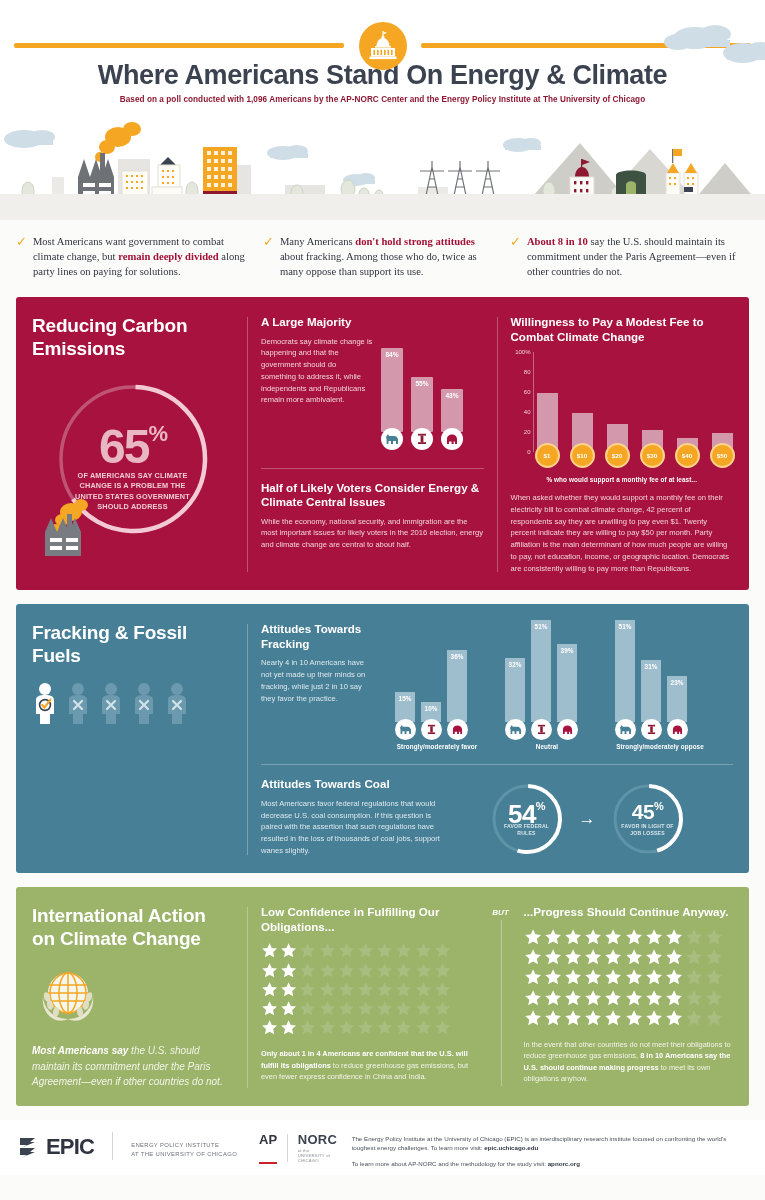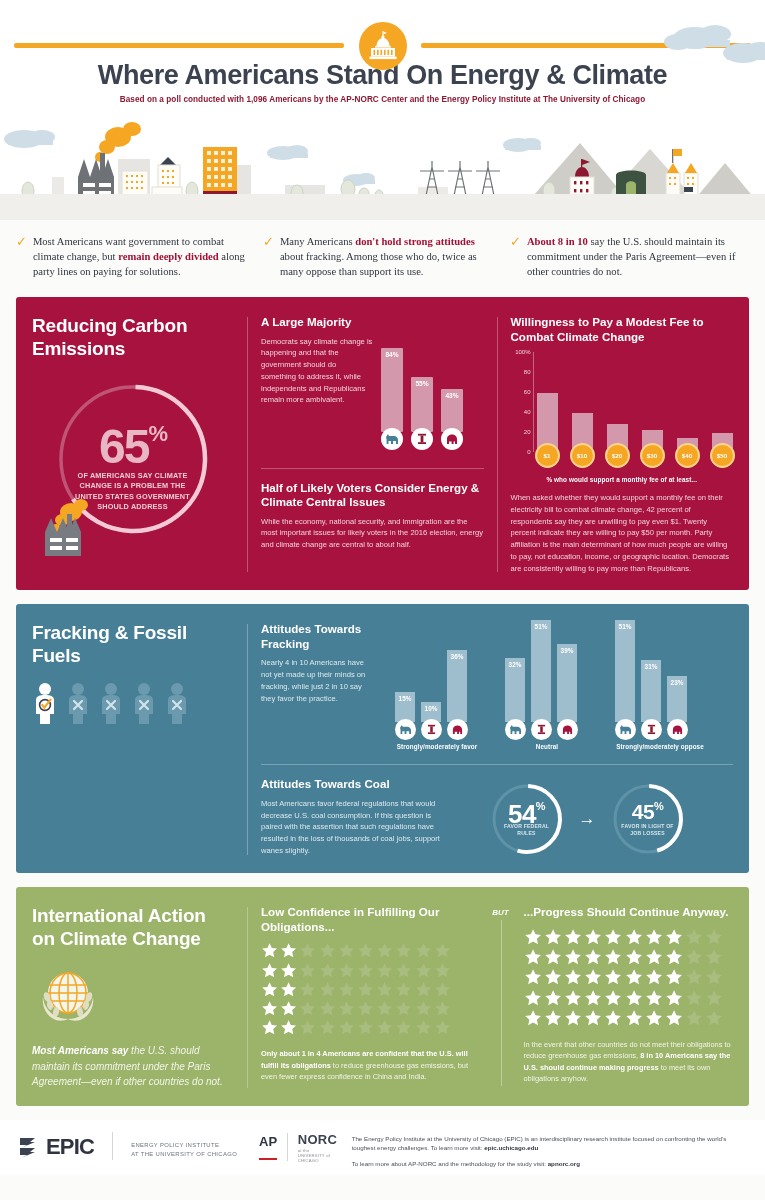--- a/index.html
+++ b/index.html
@@ -129,21 +129,21 @@
   .stars-grid.wide { max-width:200px; }
   .star { width:100%; aspect-ratio:1/1; }
   .but-lbl { font-size:8px; font-style:italic; font-weight:bold; color:#ffffff; }
 
   
   .footer { display:flex; align-items:flex-start; padding:12px 18px 0 18px; background:#ffffff; gap:0;}
   .epic-logo { display:flex; align-items:flex-end; gap:8px; flex:0 0 auto; }
   .epic-word { font-size:22px; font-weight:bold; color:#2f3440; letter-spacing:-0.8px; }
   .epic-sub { font-size:5.9px; color:#6c727c; line-height:1.55; letter-spacing:0.35px;}
   .logo-div { width:1px; height:28px; background:#d6d6d2; margin:0 10px; }
-  .ap-logo { font-size:13px; font-weight:bold; color:#2f3440; border-bottom:2.5px solid #cc2027; padding-bottom:9px;}
+  .ap-logo { font-size:13px; font-weight:bold; color:#2f3440; border-bottom:2.5px solid #cc2027; padding-bottom:15px;}
   .norc-logo { font-size:13px; font-weight:bold; color:#3b4250; letter-spacing:0.3px;}
   .norc-sub { font-size:4.2px; color:#8a8f98; letter-spacing:0.2px; margin-top:1px;}
   .foot-txt { font-size:6.2px; color:#4a4f58; line-height:1.6; padding-left:14px; padding-top:2px;}
   .foot-txt b { color:#2f3440; }
   .foot-txt p { margin-bottom:6px; }
 </style>
 </head>
 <body>
 
 <div class="page">

